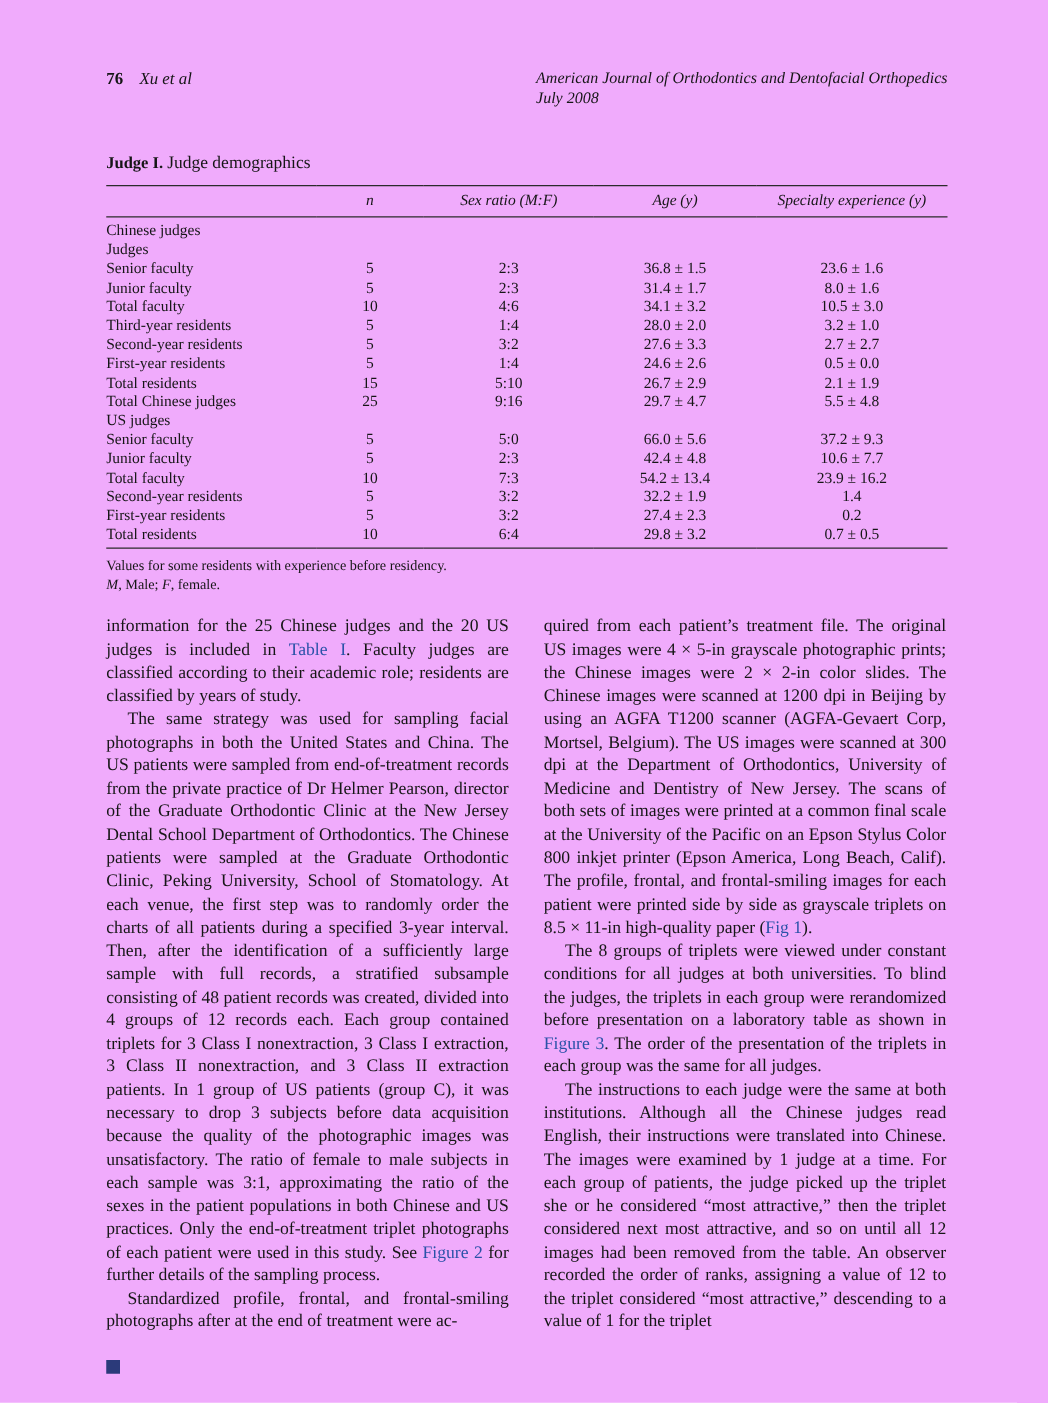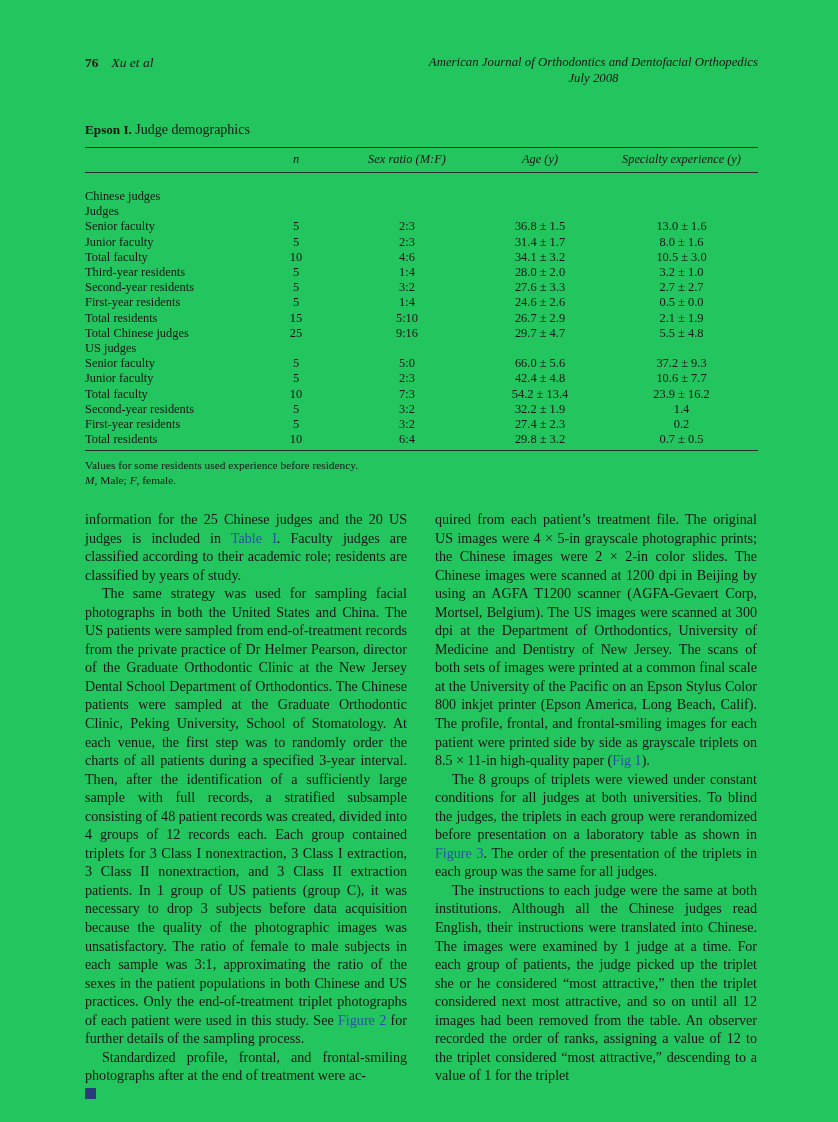--- a/index.html
+++ b/index.html
@@ -1,47 +1,47 @@
 <!DOCTYPE html>
 <html style="--link: #2a52a8;"><head>
 <meta charset="utf-8">
 <style>
   html,body{margin:0;padding:0}
   body{width:838px;height:1122px;background:#ffffff;font-family:"Liberation Serif",serif;color:#161616}
-  .page{position:relative;width:838px;height:1122px;background:#22c55e;overflow:hidden}
+  .page{position:relative;width:838px;height:1122px;background:#f0abfc;overflow:hidden}
 
   
   .hdr{position:absolute;left:85px;top:55px;width:673px;display:flex;justify-content:space-between;align-items:flex-start}
   .hdr-left{font-size:13.5px;white-space:nowrap}
   .pgnum{font-weight:bold;margin-right:13px}
   .authors{font-style:italic}
-  .hdr-right{text-align:center;font-style:italic;font-size:12.8px;line-height:15.5px}
+  .hdr-right{text-align:left;font-style:italic;font-size:12.8px;line-height:15.5px}
 
   
   .tbl-sec{position:absolute;left:85px;top:122px;width:673px}
   .caption{font-size:13.2px;margin-bottom:9px}
   .caption .lab{font-weight:bold}
   .caption .ttl{font-size:14px}
   table.demo{width:100%;border-collapse:collapse;table-layout:fixed;font-size:12.4px;
              border-top:1.4px solid #2b2b2b;border-bottom:1.4px solid #2b2b2b}
   table.demo thead tr{border-bottom:1px solid #2b2b2b}
   table.demo th{font-weight:normal;font-style:italic;text-align:center;padding:4px 0 5px;font-size:12.4px}
   table.demo th:first-child{text-align:left}
   table.demo td{padding:0;line-height:15.2px;vertical-align:top}
   table.demo td.num{text-align:center}
   table.demo td.lbl{white-space:nowrap;overflow:hidden}
   td.ind0{padding-left:0}
   td.ind1{padding-left:11px}
   td.ind2{padding-left:22px}
-  table.demo tbody tr:first-child td{padding-top:16px}
+  table.demo tbody tr:first-child td{padding-top:3px}
   table.demo tbody tr:last-child td{padding-bottom:3px}
   .fnotes{margin-top:7px;font-size:11.4px;line-height:15px}
 
   
-  .cols{position:absolute;left:85px;top:510px;width:673px;display:flex;gap:28px}
+  .cols{position:absolute;left:85px;top:492px;width:673px;display:flex;gap:28px}
   .col{width:322px;font-size:14.1px;line-height:18.55px;text-align:justify}
   .col p{margin:0}
   .col p.indent{text-indent:17px}
   .xref{color:var(--link,#2a52a8)}
   .it{font-style:italic}
 
   .corner{position:absolute;left:85px;top:1088px;width:11px;height:11px;background:#2b3a7a}
 </style>
 </head>
 <body>
@@ -53,21 +53,21 @@
       <span class="pgnum">76</span><span class="authors">Xu et al</span>
     </div>
     <div class="hdr-right">
       <div>American Journal of Orthodontics and Dentofacial Orthopedics</div>
       <div>July 2008</div>
     </div>
   </div>
 
   <div class="tbl-sec">
     <div class="caption">
-      <span class="lab">Epson I.</span>
+      <span class="lab">Judge I.</span>
       <span class="ttl">Judge demographics</span>
     </div>
     <table class="demo">
       <colgroup>
         <col style="width:168px">
           <col style="width:86px">
           <col style="width:136px">
           <col style="width:130px">
           <col style="width:153px">
       </colgroup>
@@ -93,21 +93,21 @@
             <td class="num"></td>
             <td class="num"></td>
             <td class="num"></td>
             <td class="num"></td>
           </tr>
           <tr>
             <td class="lbl ind2">Senior faculty</td>
             <td class="num">5</td>
             <td class="num">2:3</td>
             <td class="num">36.8 ± 1.5</td>
-            <td class="num">13.0 ± 1.6</td>
+            <td class="num">23.6 ± 1.6</td>
           </tr>
           <tr>
             <td class="lbl ind2">Junior faculty</td>
             <td class="num">5</td>
             <td class="num">2:3</td>
             <td class="num">31.4 ± 1.7</td>
             <td class="num">8.0 ± 1.6</td>
           </tr>
           <tr>
             <td class="lbl ind1">Total faculty</td>
@@ -196,21 +196,21 @@
           <tr>
             <td class="lbl ind1">Total residents</td>
             <td class="num">10</td>
             <td class="num">6:4</td>
             <td class="num">29.8 ± 3.2</td>
             <td class="num">0.7 ± 0.5</td>
           </tr>
         </tbody>
     </table>
     <div class="fnotes">
-        <div><span>Values for some residents used experience before residency.</span></div>
+        <div><span>Values for some residents with experience before residency.</span></div>
         <div><span class="it">M</span><span>, Male; </span><span class="it">F</span><span>, female.</span></div>
       </div>
   </div>
 
   <div class="cols">
     <div class="col">
         <p><span>information for the 25 Chinese judges and the 20 US judges is included in </span><span class="xref">Table I</span><span>. Faculty judges are classified according to their academic role; residents are classified by years of study.</span></p>
         <p class="indent"><span>The same strategy was used for sampling facial photographs in both the United States and China. The US patients were sampled from end-of-treatment records from the private practice of Dr Helmer Pearson, director of the Graduate Orthodontic Clinic at the New Jersey Dental School Department of Orthodontics. The Chinese patients were sampled at the Graduate Orthodontic Clinic, Peking University, School of Stomatology. At each venue, the first step was to randomly order the charts of all patients during a specified 3-year interval. Then, after the identification of a sufficiently large sample with full records, a stratified subsample consisting of 48 patient records was created, divided into 4 groups of 12 records each. Each group contained triplets for 3 Class I nonextraction, 3 Class I extraction, 3 Class II nonextraction, and 3 Class II extraction patients. In 1 group of US patients (group C), it was necessary to drop 3 subjects before data acquisition because the quality of the photographic images was unsatisfactory. The ratio of female to male subjects in each sample was 3:1, approximating the ratio of the sexes in the patient populations in both Chinese and US practices. Only the end-of-treatment triplet photographs of each patient were used in this study. See </span><span class="xref">Figure 2</span><span> for further details of the sampling process.</span></p>
         <p class="indent"><span>Standardized profile, frontal, and frontal-smiling photographs after at the end of treatment were ac-</span></p>
       </div>

